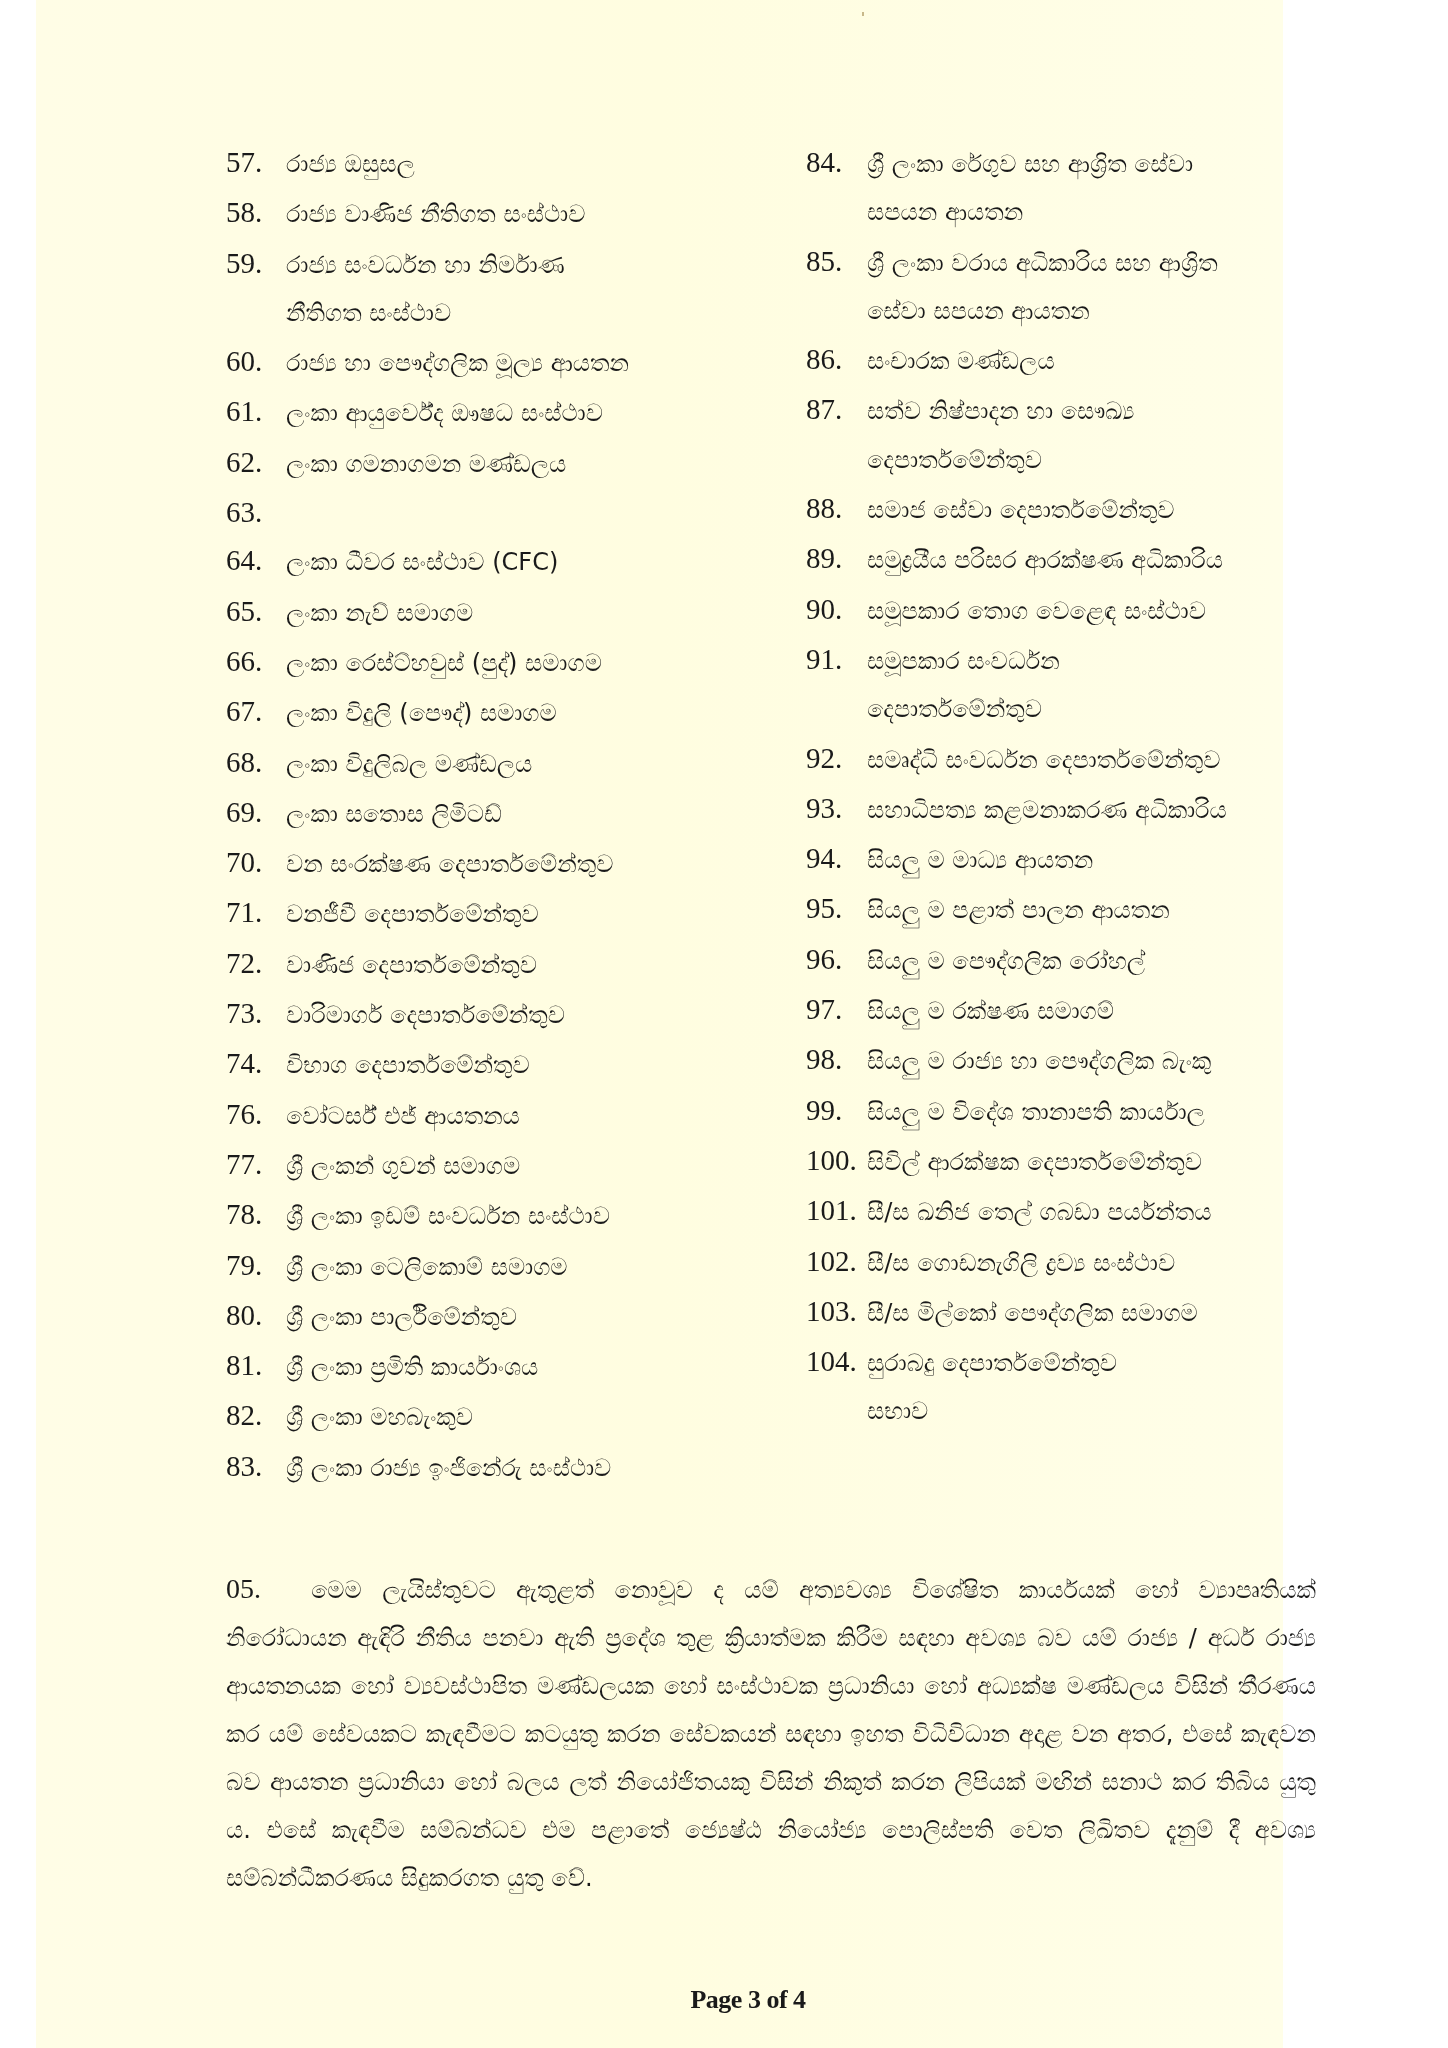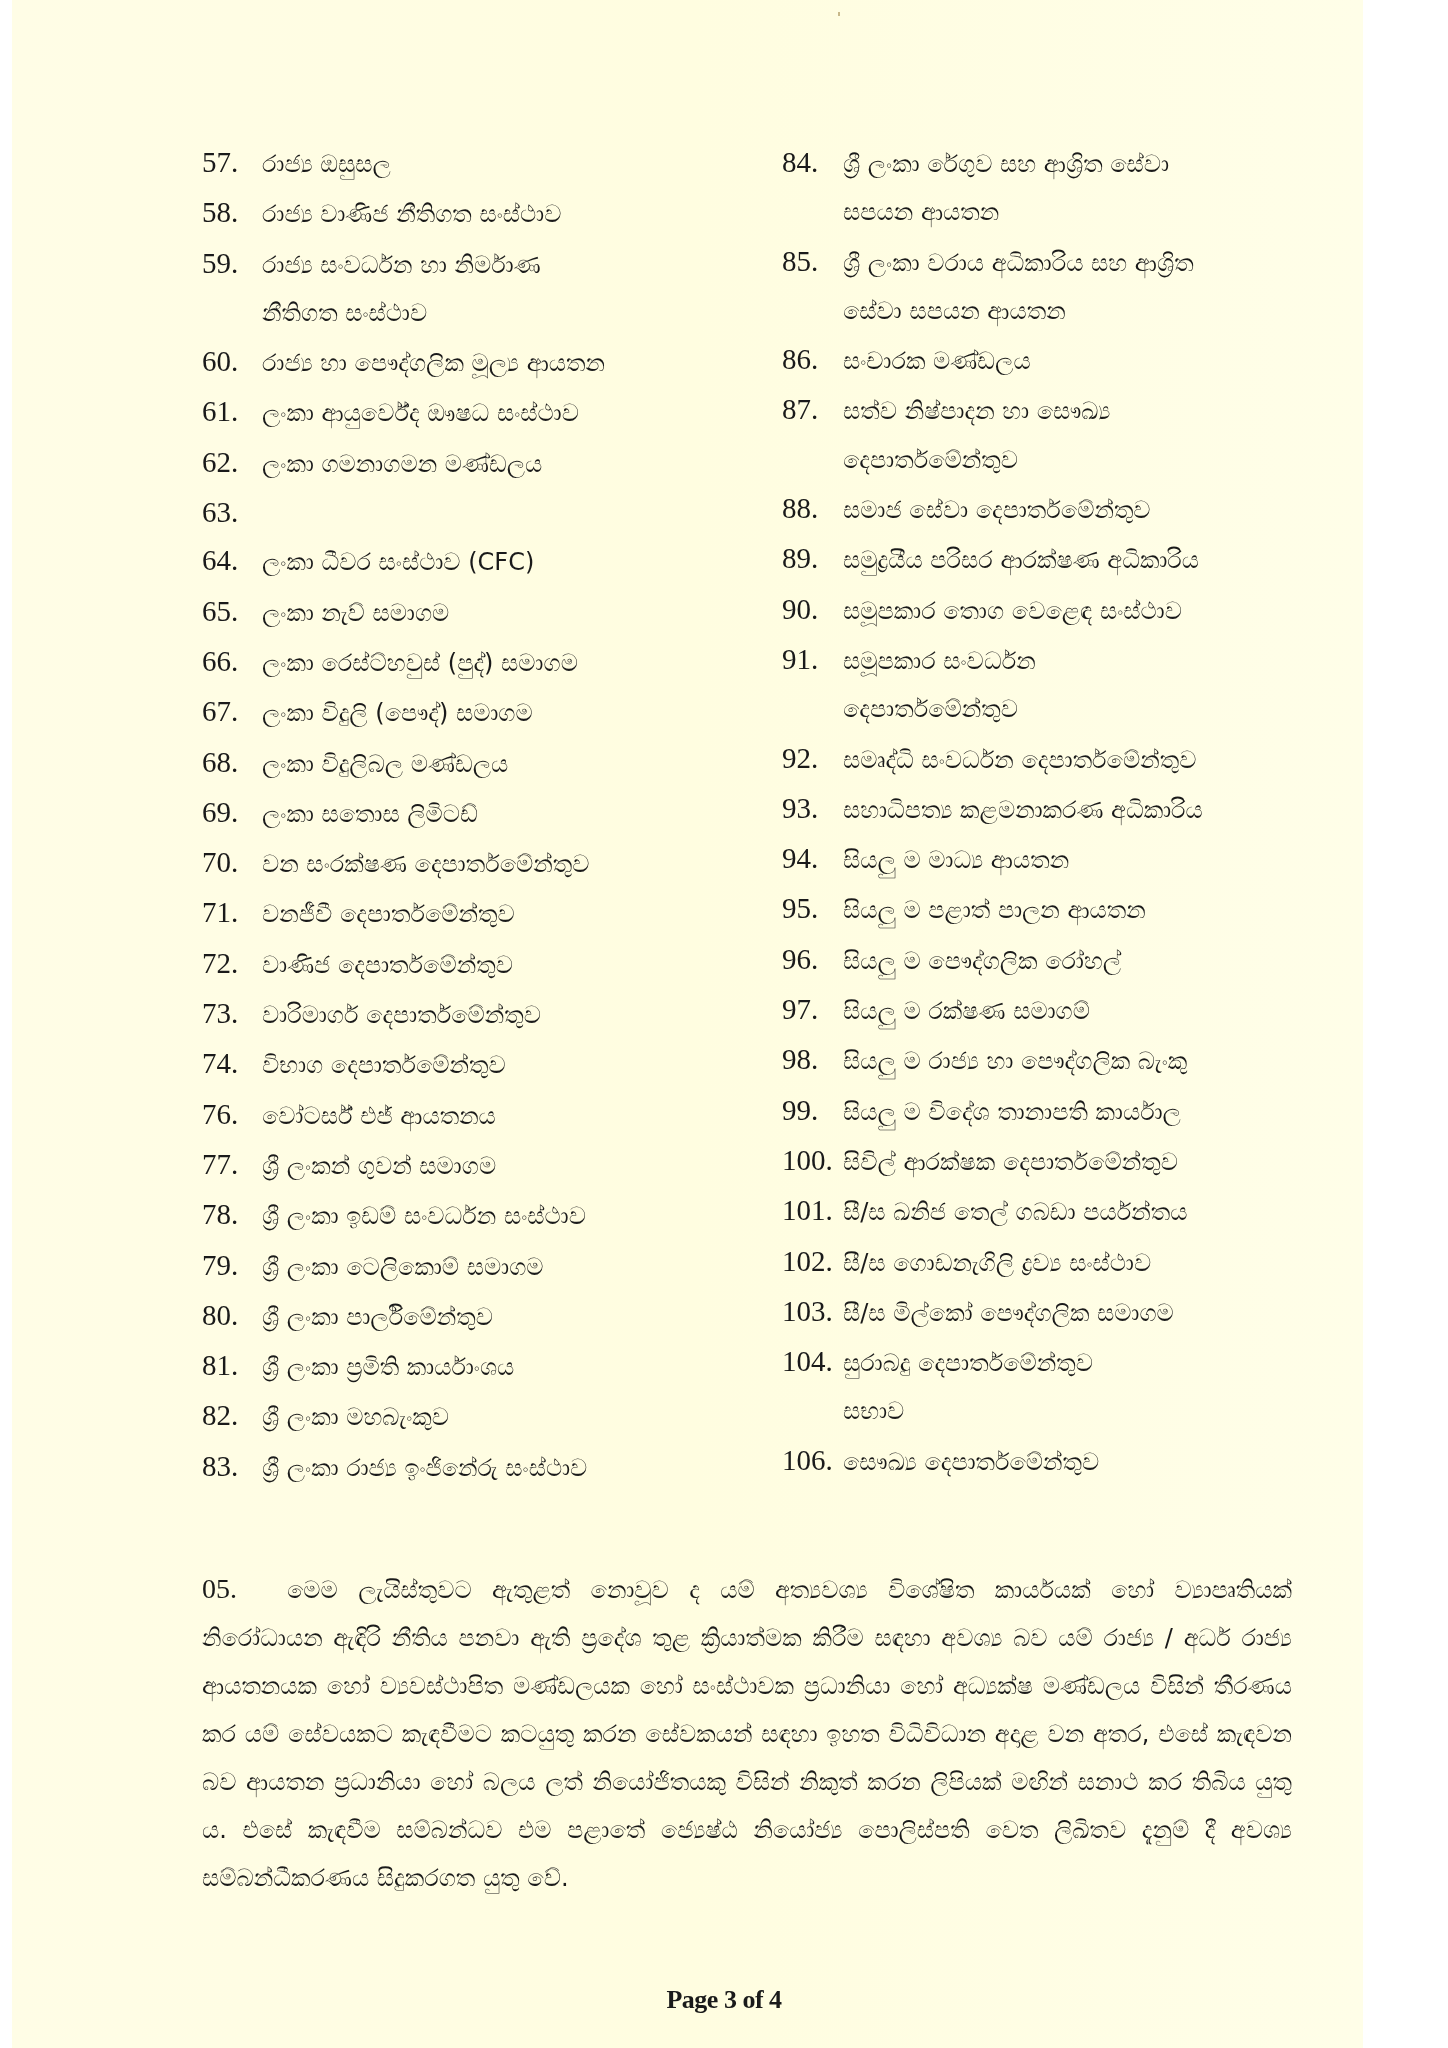--- a/index.html
+++ b/index.html
@@ -10,23 +10,23 @@
       width: 1448px;
       height: 2048px;
       background: #ffffff;
       position: relative;
       overflow: hidden;
       font-family: "Liberation Serif", "DejaVu Serif", serif;
       color: #1a1a1a;
     }
     .page {
       position: absolute;
-      left: 12px;
+      left: 36px;
       top: 0;
-      width: 1351px;
+      width: 1247px;
       height: 2048px;
       background: linear-gradient(90deg, #fffde6 0%, #fffde0 50%, #fffee8 100%);
     }
     .dot {
       position: absolute;
       left: 826px;
       top: 12px;
       width: 2px;
       height: 4px;
       background: #c8b88a;
@@ -302,24 +302,20 @@
           <span class="text">සී/ස මිල්කෝ පෞද්ගලික සමාගම</span>
         </div>
         <div class="item">
           <span class="num">104.</span>
           <span class="text">සුරාබදු දෙපාර්තමේන්තුව</span>
         </div>
         <div class="item">
           <span class="num"></span>
           <span class="text">සභාව</span>
         </div>
-        <div class="item">
-          <span class="num">106.</span>
-          <span class="text">සෞඛ්‍ය දෙපාර්තමේන්තුව</span>
-        </div>
       </div>
   </div>
 
   <div class="para">
     <span class="pnum">05.</span><span>මෙම ලැයිස්තුවට ඇතුළත් නොවූව ද යම් අත්‍යවශ්‍ය විශේෂිත කාර්යයක් හෝ ව්‍යාපෘතියක් නිරෝධායන ඇඳිරි නීතිය පනවා ඇති ප්‍රදේශ තුළ ක්‍රියාත්මක කිරීම සඳහා අවශ්‍ය බව යම් රාජ්‍ය / අර්ධ රාජ්‍ය ආයතනයක හෝ ව්‍යවස්ථාපිත මණ්ඩලයක හෝ සංස්ථාවක ප්‍රධානියා හෝ අධ්‍යක්ෂ මණ්ඩලය විසින් තීරණය කර යම් සේවයකට කැඳවීමට කටයුතු කරන සේවකයන් සඳහා ඉහත විධිවිධාන අදාළ වන අතර, එසේ කැඳවන බව ආයතන ප්‍රධානියා හෝ බලය ලත් නියෝජිතයකු විසින් නිකුත් කරන ලිපියක් මඟින් සනාථ කර තිබිය යුතු ය. එසේ කැඳවීම සම්බන්ධව එම පළාතේ ජ්‍යෙෂ්ඨ නියෝජ්‍ය පොලිස්පති වෙත ලිඛිතව දැනුම් දී අවශ්‍ය සම්බන්ධීකරණය සිදුකරගත යුතු වේ.</span>
   </div>
 
   <div class="footer">Page 3 of 4</div>
 </div>
 

